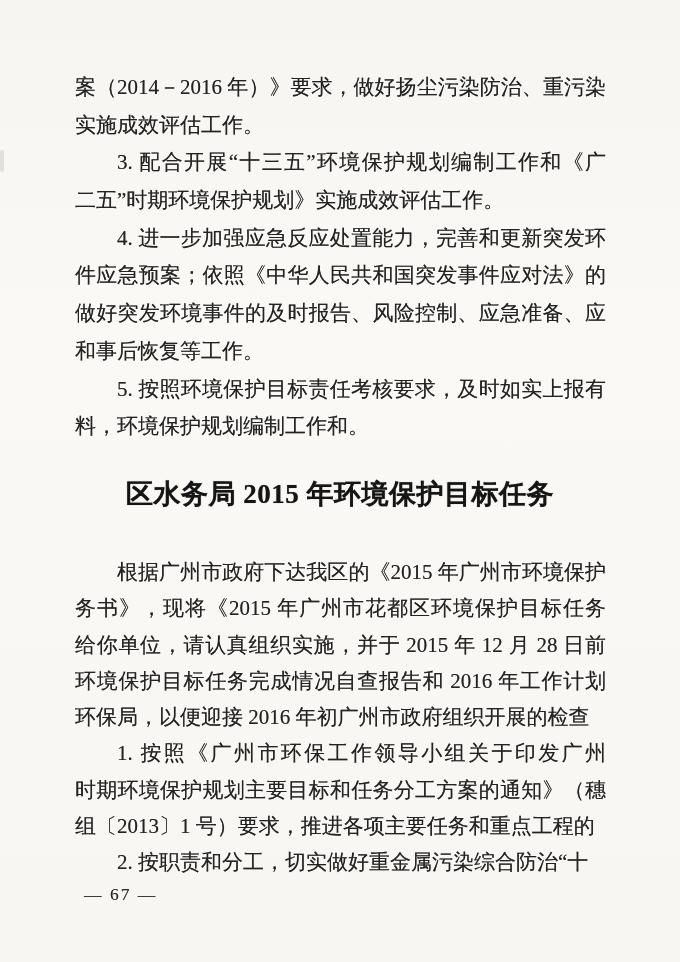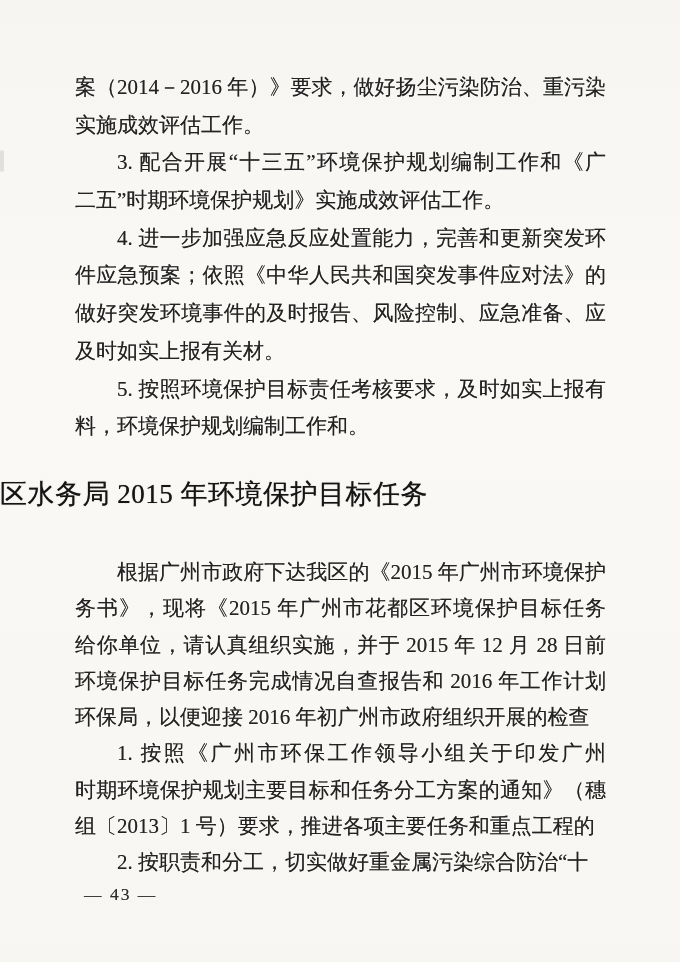--- a/index.html
+++ b/index.html
@@ -43,23 +43,23 @@
   }
   .sec1 { top: 69px; }
   .sec1 .ln { line-height: 37.7px; height: 37.7px; }
   .sec2 { top: 554px; }
   .sec2 .ln { line-height: 36.3px; height: 36.3px; }
   .doc-title {
     position: absolute;
     top: 474px;
     left: 0;
     width: 680px;
-    text-align: left;
+    text-align: center;
     font-size: 27px;
-    font-weight: normal;
+    font-weight: bold;
     letter-spacing: 0.5px;
     color: #151515;
     text-shadow: 0 0 0.7px rgba(10,10,10,0.7);
     line-height: 40px;
   }
   .page-footer {
     position: absolute;
     left: 84px;
     top: 884px;
     font-size: 17.5px;
@@ -86,34 +86,34 @@
   <div class="scan-smudge"></div>
 
   <div class="textblock sec1">
     <div class="ln jf">案（2014－2016 年）》要求，做好扬尘污染防治、重污染天气应</div>
     <div class="ln">实施成效评估工作。</div>
     <div class="ln jf ind">3. 配合开展“十三五”环境保护规划编制工作和《广州“十</div>
     <div class="ln">二五”时期环境保护规划》实施成效评估工作。</div>
     <div class="ln jf ind">4. 进一步加强应急反应处置能力，完善和更新突发环境事</div>
     <div class="ln jf">件应急预案；依照《中华人民共和国突发事件应对法》的规定，</div>
     <div class="ln jf">做好突发环境事件的及时报告、风险控制、应急准备、应急处置</div>
-    <div class="ln">及时如实上报有关材。</div>
+    <div class="ln">和事后恢复等工作。</div>
     <div class="ln jf ind">5. 按照环境保护目标责任考核要求，及时如实上报有关材</div>
     <div class="ln">料，环境保护规划编制工作和。</div>
   </div>
 
   <div class="doc-title">区水务局 2015 年环境保护目标任务</div>
 
   <div class="textblock sec2">
     <div class="ln jf ind">根据广州市政府下达我区的《2015 年广州市环境保护目标任</div>
     <div class="ln jf">务书》，现将《2015 年广州市花都区环境保护目标任务书》下达</div>
     <div class="ln jf">给你单位，请认真组织实施，并于 2015 年 12 月 28 日前将本年度</div>
     <div class="ln jf">环境保护目标任务完成情况自查报告和 2016 年工作计划报送区</div>
     <div class="ln">环保局，以便迎接 2016 年初广州市政府组织开展的检查考评。</div>
     <div class="ln jf ind">1. 按照《广州市环保工作领导小组关于印发广州市“十二五”</div>
     <div class="ln jf">时期环境保护规划主要目标和任务分工方案的通知》（穗环领导小</div>
     <div class="ln">组〔2013〕1 号）要求，推进各项主要任务和重点工程的实施。</div>
     <div class="ln ind">2. 按职责和分工，切实做好重金属污染综合防治“十二五”</div>
   </div>
 
-  <div class="page-footer">— 43 —</div>
+  <div class="page-footer">— 67 —</div>
 
 </div>
 
 </body></html>

